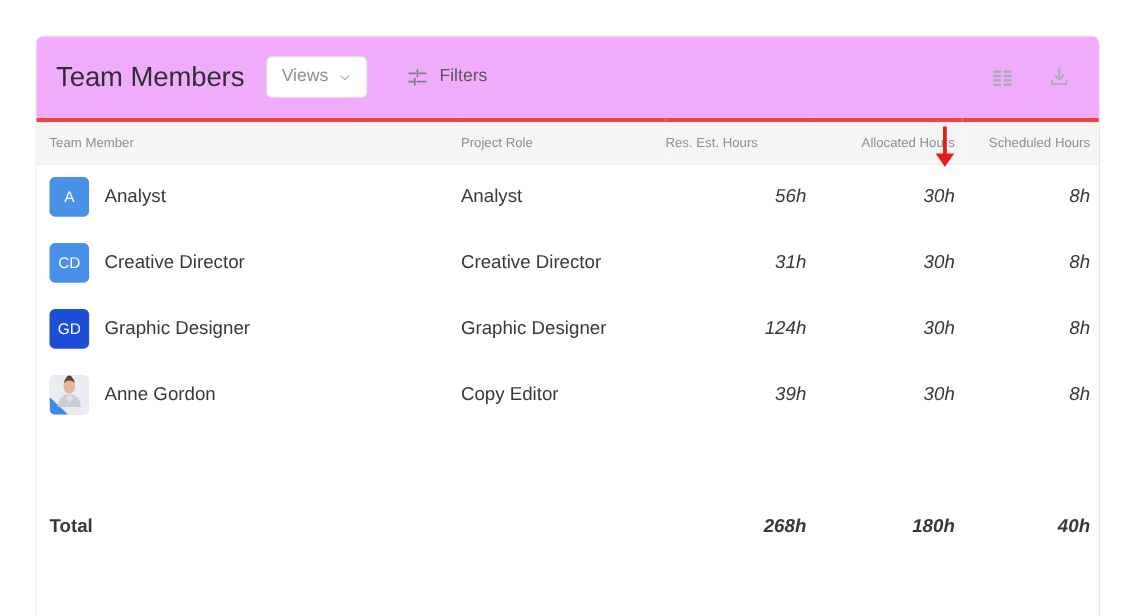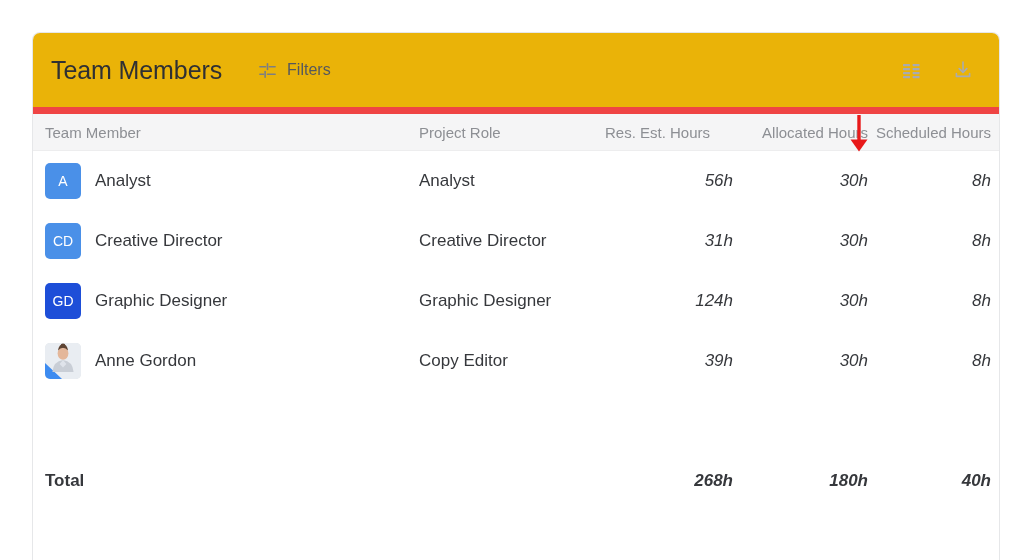--- a/index.html
+++ b/index.html
@@ -31,21 +31,21 @@
     overflow: hidden;
   }
 
   
   .toolbar {
     position: relative;
     height: 74px;
     display: flex;
     align-items: center;
     padding: 0 18px 0 18px;
-    background: #eab308;
+    background: #f0abfc;
   }
 
   .page-title {
     font-size: 25px;
     font-weight: 400;
     color: #2f3033;
     letter-spacing: -0.1px;
     white-space: nowrap;
   }
 
@@ -123,28 +123,28 @@
   
   table.tm {
     width: 100%;
     border-collapse: collapse;
     table-layout: fixed;
   }
 
   table.tm thead th {
     background: #f5f5f6;
     height: 40px;
-    font-size: 15px;
+    font-size: 12px;
     font-weight: 400;
     color: #8d8f94;
     text-align: left;
     padding: 0 0 0 0;
     vertical-align: middle;
     white-space: nowrap;
-    border-top: 7px solid #ef4444;
+    border-top: 4px solid #ef4444;
     border-bottom: 1px solid #ededee;
   }
 
   
   .col-member   { width: 386px; padding-left: 12px !important; }
   .col-role     { width: 186px; }
   .col-est      { width: 136px; text-align: center; padding-right: 8px !important; }
   .col-alloc    { width: 134px; text-align: right !important; padding-right: 7px !important; }
   .col-sched    { width: 124px; text-align: right !important; padding-right: 8px !important; }
 
@@ -208,20 +208,28 @@
 </style>
 </head>
 <body>
 
 <div class="card">
 
   <div class="toolbar">
 
     <div class="page-title">Team Members</div>
 
+    <div class="views-btn">
+      <span class="views-label">Views</span>
+      <span class="chev">
+        <svg viewBox="0 0 14 14" fill="none" xmlns="http://www.w3.org/2000/svg">
+          <path d="M3 5.3 L7 9.1 L11 5.3" stroke="currentColor" stroke-width="1.1" stroke-linecap="round" stroke-linejoin="round"></path>
+        </svg>
+      </span>
+    </div>
 
     <div class="filters-btn">
       <span class="filters-icon">
         <svg viewBox="0 0 20 20" fill="none" xmlns="http://www.w3.org/2000/svg">
           <path d="M2 6 H8" stroke="currentColor" stroke-width="1.7" stroke-linecap="round"></path>
           <path d="M12 6 H18" stroke="currentColor" stroke-width="1.7" stroke-linecap="round"></path>
           <path d="M2 14 H6" stroke="currentColor" stroke-width="1.7" stroke-linecap="round"></path>
           <path d="M10 14 H18" stroke="currentColor" stroke-width="1.7" stroke-linecap="round"></path>
           <path d="M10 3 V9" stroke="currentColor" stroke-width="1.7" stroke-linecap="round"></path>
           <path d="M7.5 11 V17" stroke="currentColor" stroke-width="1.7" stroke-linecap="round"></path>

